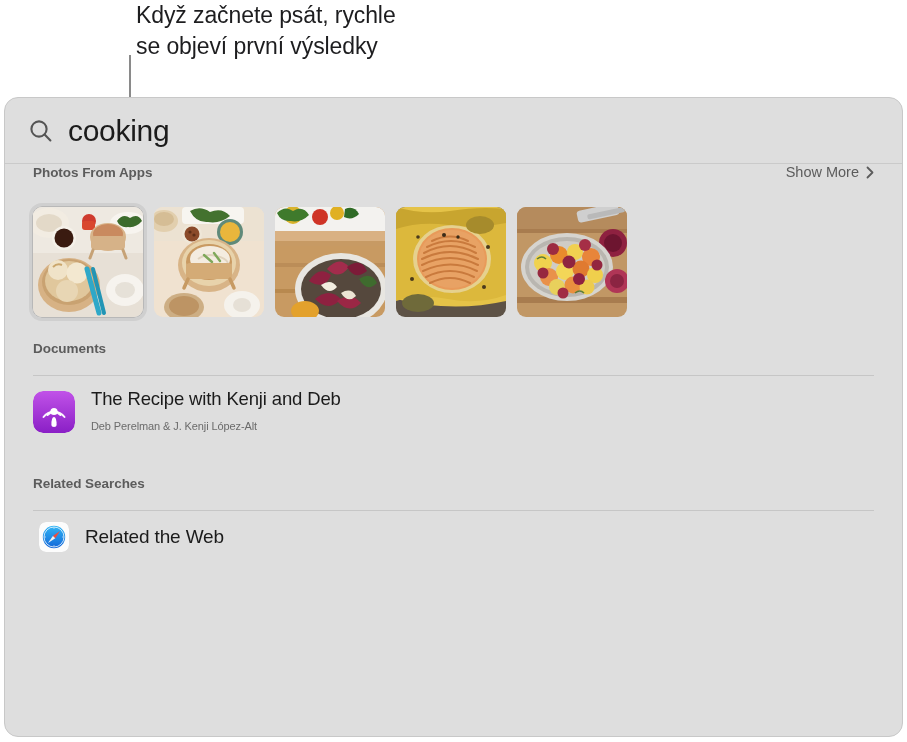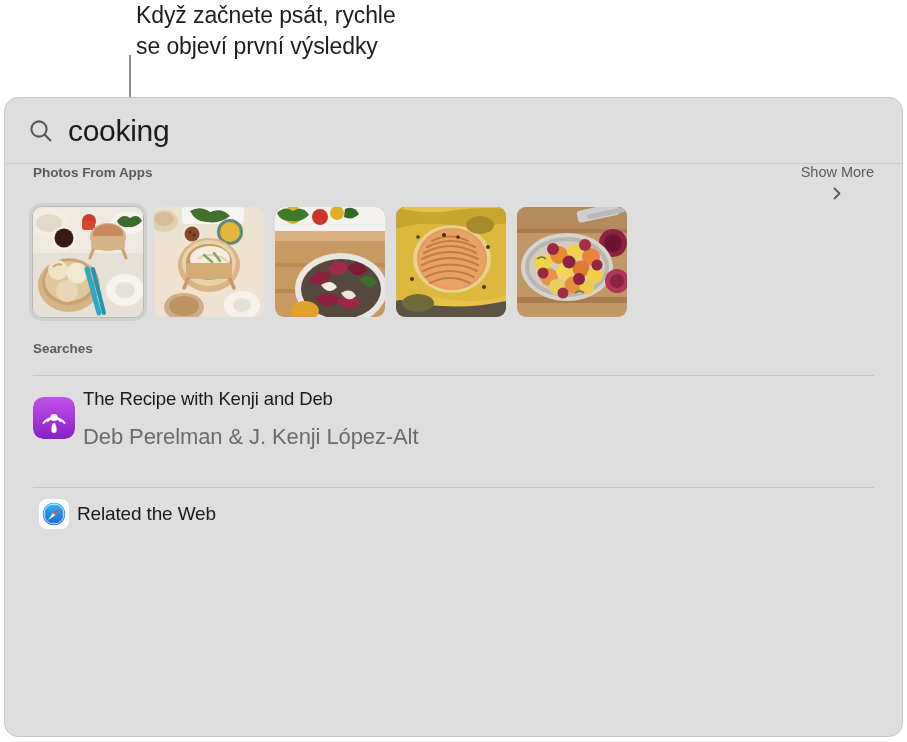--- a/index.html
+++ b/index.html
@@ -90,21 +90,20 @@
     color: #5c5c5c;
     letter-spacing: -0.05px;
   }
   .show-more {
     display: flex;
     align-items: center;
     gap: 7px;
     font-size: 14.5px;
     color: #5c5c5c;
     cursor: default;
-    flex-direction: column;
   }
   .chevron {
     width: 8px;
     height: 13px;
     color: #5c5c5c;
   }
   .divider {
     height: 1px;
     background: #c6c6c6;
     margin: 0 0 0 0;
@@ -129,40 +128,40 @@
     outline: 3px solid #cfcfcf;
     outline-offset: 1px;
     box-shadow: 0 0 0 1px #b8b8b8;
   }
   .thumb svg { display: block; }
 
   
   .result-row {
     display: flex;
     align-items: center;
-    gap: 8px;
+    gap: 16px;
     padding: 11px 0 11px 0;
   }
   .result-text {
     display: flex;
     flex-direction: column;
     justify-content: center;
   }
   .result-title {
     font-size: 18.5px;
     color: #1b1b1b;
     letter-spacing: -0.15px;
     line-height: 24px;
   }
   .result-sub {
-    font-size: 22px;
+    font-size: 11px;
     color: #6b6b6b;
     letter-spacing: -0.1px;
     line-height: 22px;
-    margin-top: 15px;
+    margin-top: 4px;
   }
   .result-simple-title {
     font-size: 19px;
     color: #1b1b1b;
     letter-spacing: -0.15px;
   }
 
   .app-icon-podcast {
     width: 42px;
     height: 42px;
@@ -372,21 +371,21 @@
         </svg>
       </div>
 
     </div>
   </div>
 
   <div class="spacer-doc"></div>
 
   <div class="section">
     <div class="section-head">
-      <span class="section-title">Searches</span>
+      <span class="section-title">Documents</span>
     </div>
     <div class="divider"></div>
 
     <div class="result-row">
       <span class="app-icon-podcast">
         <svg viewBox="0 0 42 42" width="42" height="42">
           <defs>
             <linearGradient id="podg" x1="0" y1="0" x2="0" y2="1">
               <stop offset="0%" stop-color="#c152e8"></stop>
               <stop offset="100%" stop-color="#8a1fc6"></stop>
@@ -404,20 +403,23 @@
       <span class="result-text">
         <span class="result-title">The Recipe with Kenji and Deb</span>
         <span class="result-sub">Deb Perelman &amp; J. Kenji López-Alt</span>
       </span>
     </div>
   </div>
 
   <div class="spacer-rel"></div>
 
   <div class="section">
+    <div class="section-head">
+      <span class="section-title">Related Searches</span>
+    </div>
     <div class="divider"></div>
 
     <div class="result-row">
       <span class="app-icon-safari">
         <svg viewBox="0 0 30 30" width="30" height="30">
           <rect width="30" height="30" rx="7" fill="#fcfcfc"></rect>
           <defs>
             <linearGradient id="safg" x1="0" y1="0" x2="0" y2="1">
               <stop offset="0%" stop-color="#2fb4f5"></stop>
               <stop offset="100%" stop-color="#1367d8"></stop>

